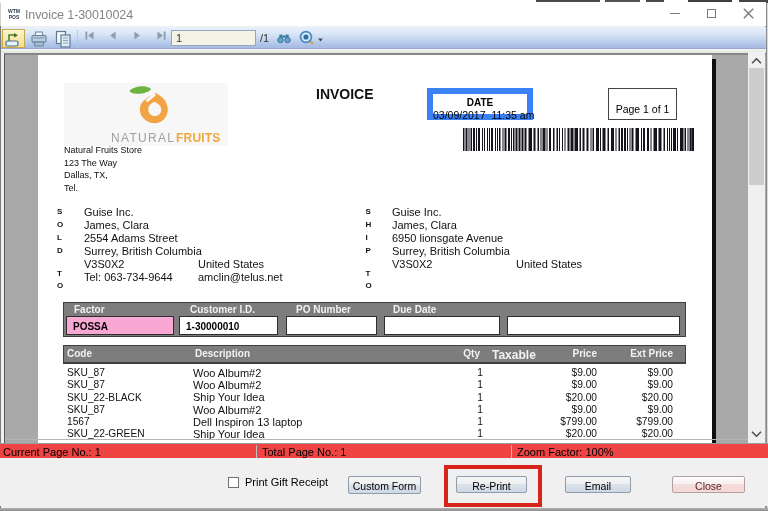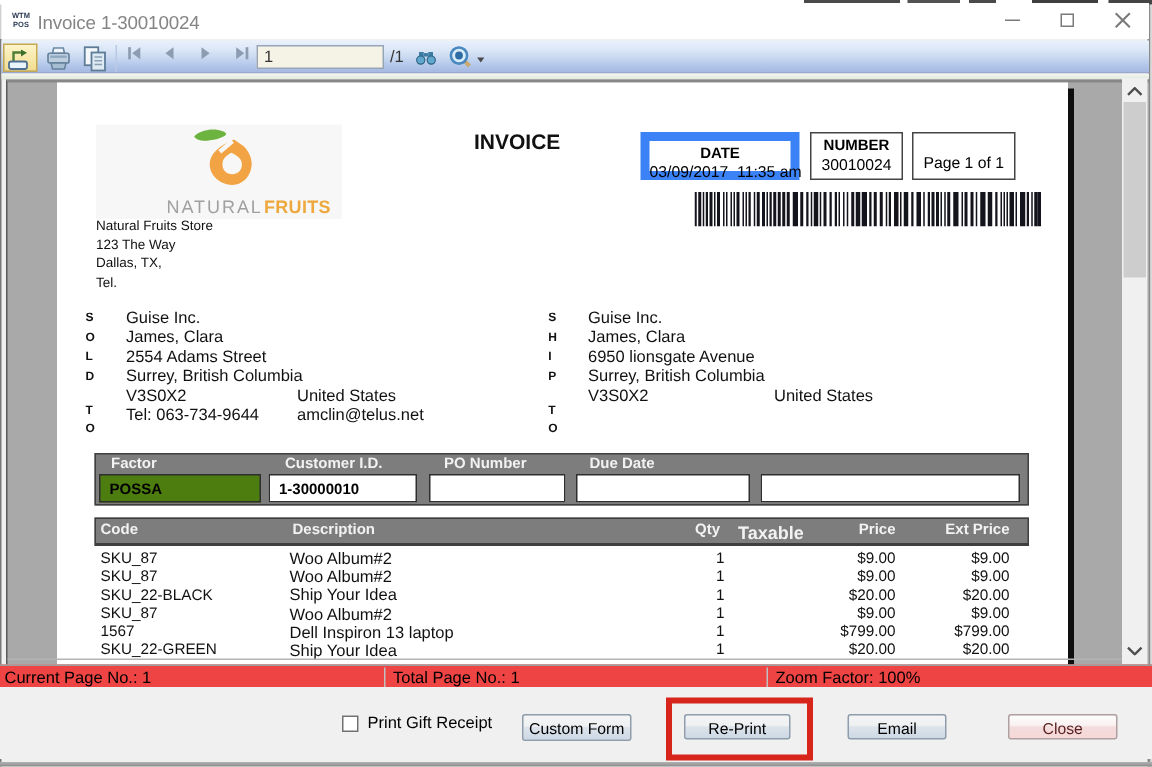--- a/index.html
+++ b/index.html
@@ -119,24 +119,20 @@
     <text x="66" y="58" font-size="12" font-weight="bold" fill="#eda93e" letter-spacing="0.2" font-family="Liberation Sans">FRUITS</text>
   </svg>
 
   <div class="abs" style="left:64px;top:144px;font-size:9px;line-height:12.6px;color:#111;">Natural Fruits Store<br>123 The Way<br>Dallas, TX,<br>Tel.</div>
 
   <div class="abs" style="left:316px;top:85.5px;font-size:14px;font-weight:bold;color:#111;">INVOICE</div>
 
   <div class="abs" style="left:427px;top:87.5px;width:106px;height:32.5px;border:6px solid #3b82f6;box-sizing:border-box;text-align:center;">
     <div style="font-size:10px;font-weight:bold;margin-top:3px;">DATE</div>
     <div style="font-size:10.5px;margin-top:1.5px;white-space:nowrap;">03/09/2017&nbsp; 11:35 am</div>
-  </div>
-  <div class="abs" style="left:540px;top:87.5px;width:62px;height:32.5px;border:1px solid #444;box-sizing:border-box;text-align:center;">
-    <div style="font-size:10px;font-weight:bold;margin-top:3px;">NUMBER</div>
-    <div style="font-size:10.5px;margin-top:1.5px;">30010024</div>
   </div>
   <div class="abs" style="left:608px;top:87.5px;width:69px;height:32.5px;border:1px solid #444;box-sizing:border-box;text-align:center;">
     <div style="font-size:10.5px;margin-top:14.5px;">Page 1 of 1</div>
   </div>
 
   <svg class="abs" id="barcode" style="left:463px;top:128px;" width="231" height="23" viewBox="0 0 231 23">
       <rect x="0.0" y="0" width="1.5" height="23" fill="#14141c"></rect>
       <rect x="2.5" y="0" width="2" height="23" fill="#14141c"></rect>
       <rect x="5.5" y="0" width="1" height="23" fill="#14141c"></rect>
       <rect x="7.5" y="0" width="1.5" height="23" fill="#14141c"></rect>
@@ -220,21 +216,21 @@
   <div class="abs" style="left:365.5px;top:205px;width:14px;font-size:8px;font-weight:bold;line-height:13.1px;color:#111;">S<br>H<br>I<br>P</div>
   <div class="abs" style="left:365.5px;top:267.5px;width:14px;font-size:8px;font-weight:bold;line-height:12.3px;color:#111;">T<br>O</div>
   <div class="abs" style="left:392px;top:205.5px;font-size:11px;line-height:13.05px;color:#111;">Guise Inc.<br>James, Clara<br>6950 lionsgate Avenue<br>Surrey, British Columbia<br>V3S0X2</div>
   <div class="abs" style="left:516px;top:257.7px;font-size:11px;color:#111;">United States</div>
 
   <div class="abs" style="left:63px;top:302px;width:623px;height:35px;background:#7d7d7d;border:1px solid #3f3f3f;box-sizing:border-box;"></div>
   <div class="abs" style="left:74px;top:304px;font-size:10px;font-weight:bold;color:#f2f2f2;">Factor</div>
   <div class="abs" style="left:190px;top:304px;font-size:10px;font-weight:bold;color:#f2f2f2;">Customer I.D.</div>
   <div class="abs" style="left:296px;top:304px;font-size:10px;font-weight:bold;color:#f2f2f2;">PO Number</div>
   <div class="abs" style="left:393px;top:304px;font-size:10px;font-weight:bold;color:#f2f2f2;">Due Date</div>
-  <div class="abs" style="left:66px;top:316px;width:108px;height:19px;background:#4d7c0f;border:1px solid #2e2e2e;box-sizing:border-box;font-size:10px;font-weight:bold;padding:3.5px 0 0 6px;">POSSA</div>
+  <div class="abs" style="left:66px;top:316px;width:108px;height:19px;background:#f9a8d4;border:1px solid #2e2e2e;box-sizing:border-box;font-size:10px;font-weight:bold;padding:3.5px 0 0 6px;">POSSA</div>
   <div class="abs" style="left:179px;top:316px;width:99px;height:19px;background:#fff;border:1px solid #2e2e2e;box-sizing:border-box;font-size:10px;font-weight:bold;padding:3.5px 0 0 6px;">1-30000010</div>
   <div class="abs" style="left:286px;top:316px;width:91px;height:19px;background:#fff;border:1px solid #2e2e2e;box-sizing:border-box;"></div>
   <div class="abs" style="left:384px;top:316px;width:116px;height:19px;background:#fff;border:1px solid #2e2e2e;box-sizing:border-box;"></div>
   <div class="abs" style="left:507px;top:316px;width:173px;height:19px;background:#fff;border:1px solid #2e2e2e;box-sizing:border-box;"></div>
 
   <div class="abs" style="left:63px;top:345px;width:623px;height:19px;background:#7d7d7d;border:1px solid #3f3f3f;border-bottom:2px solid #3f3f3f;box-sizing:border-box;"></div>
   <div class="abs" style="left:67px;top:348px;font-size:10px;font-weight:bold;color:#f2f2f2;">Code</div>
   <div class="abs" style="left:195px;top:348px;font-size:10px;font-weight:bold;color:#f2f2f2;">Description</div>
   <div class="abs" style="left:440px;top:348px;width:40px;text-align:right;font-size:10px;font-weight:bold;color:#f2f2f2;">Qty</div>
   <div class="abs" style="left:492px;top:348px;font-size:12px;font-weight:bold;color:#f2f2f2;">Taxable</div>

